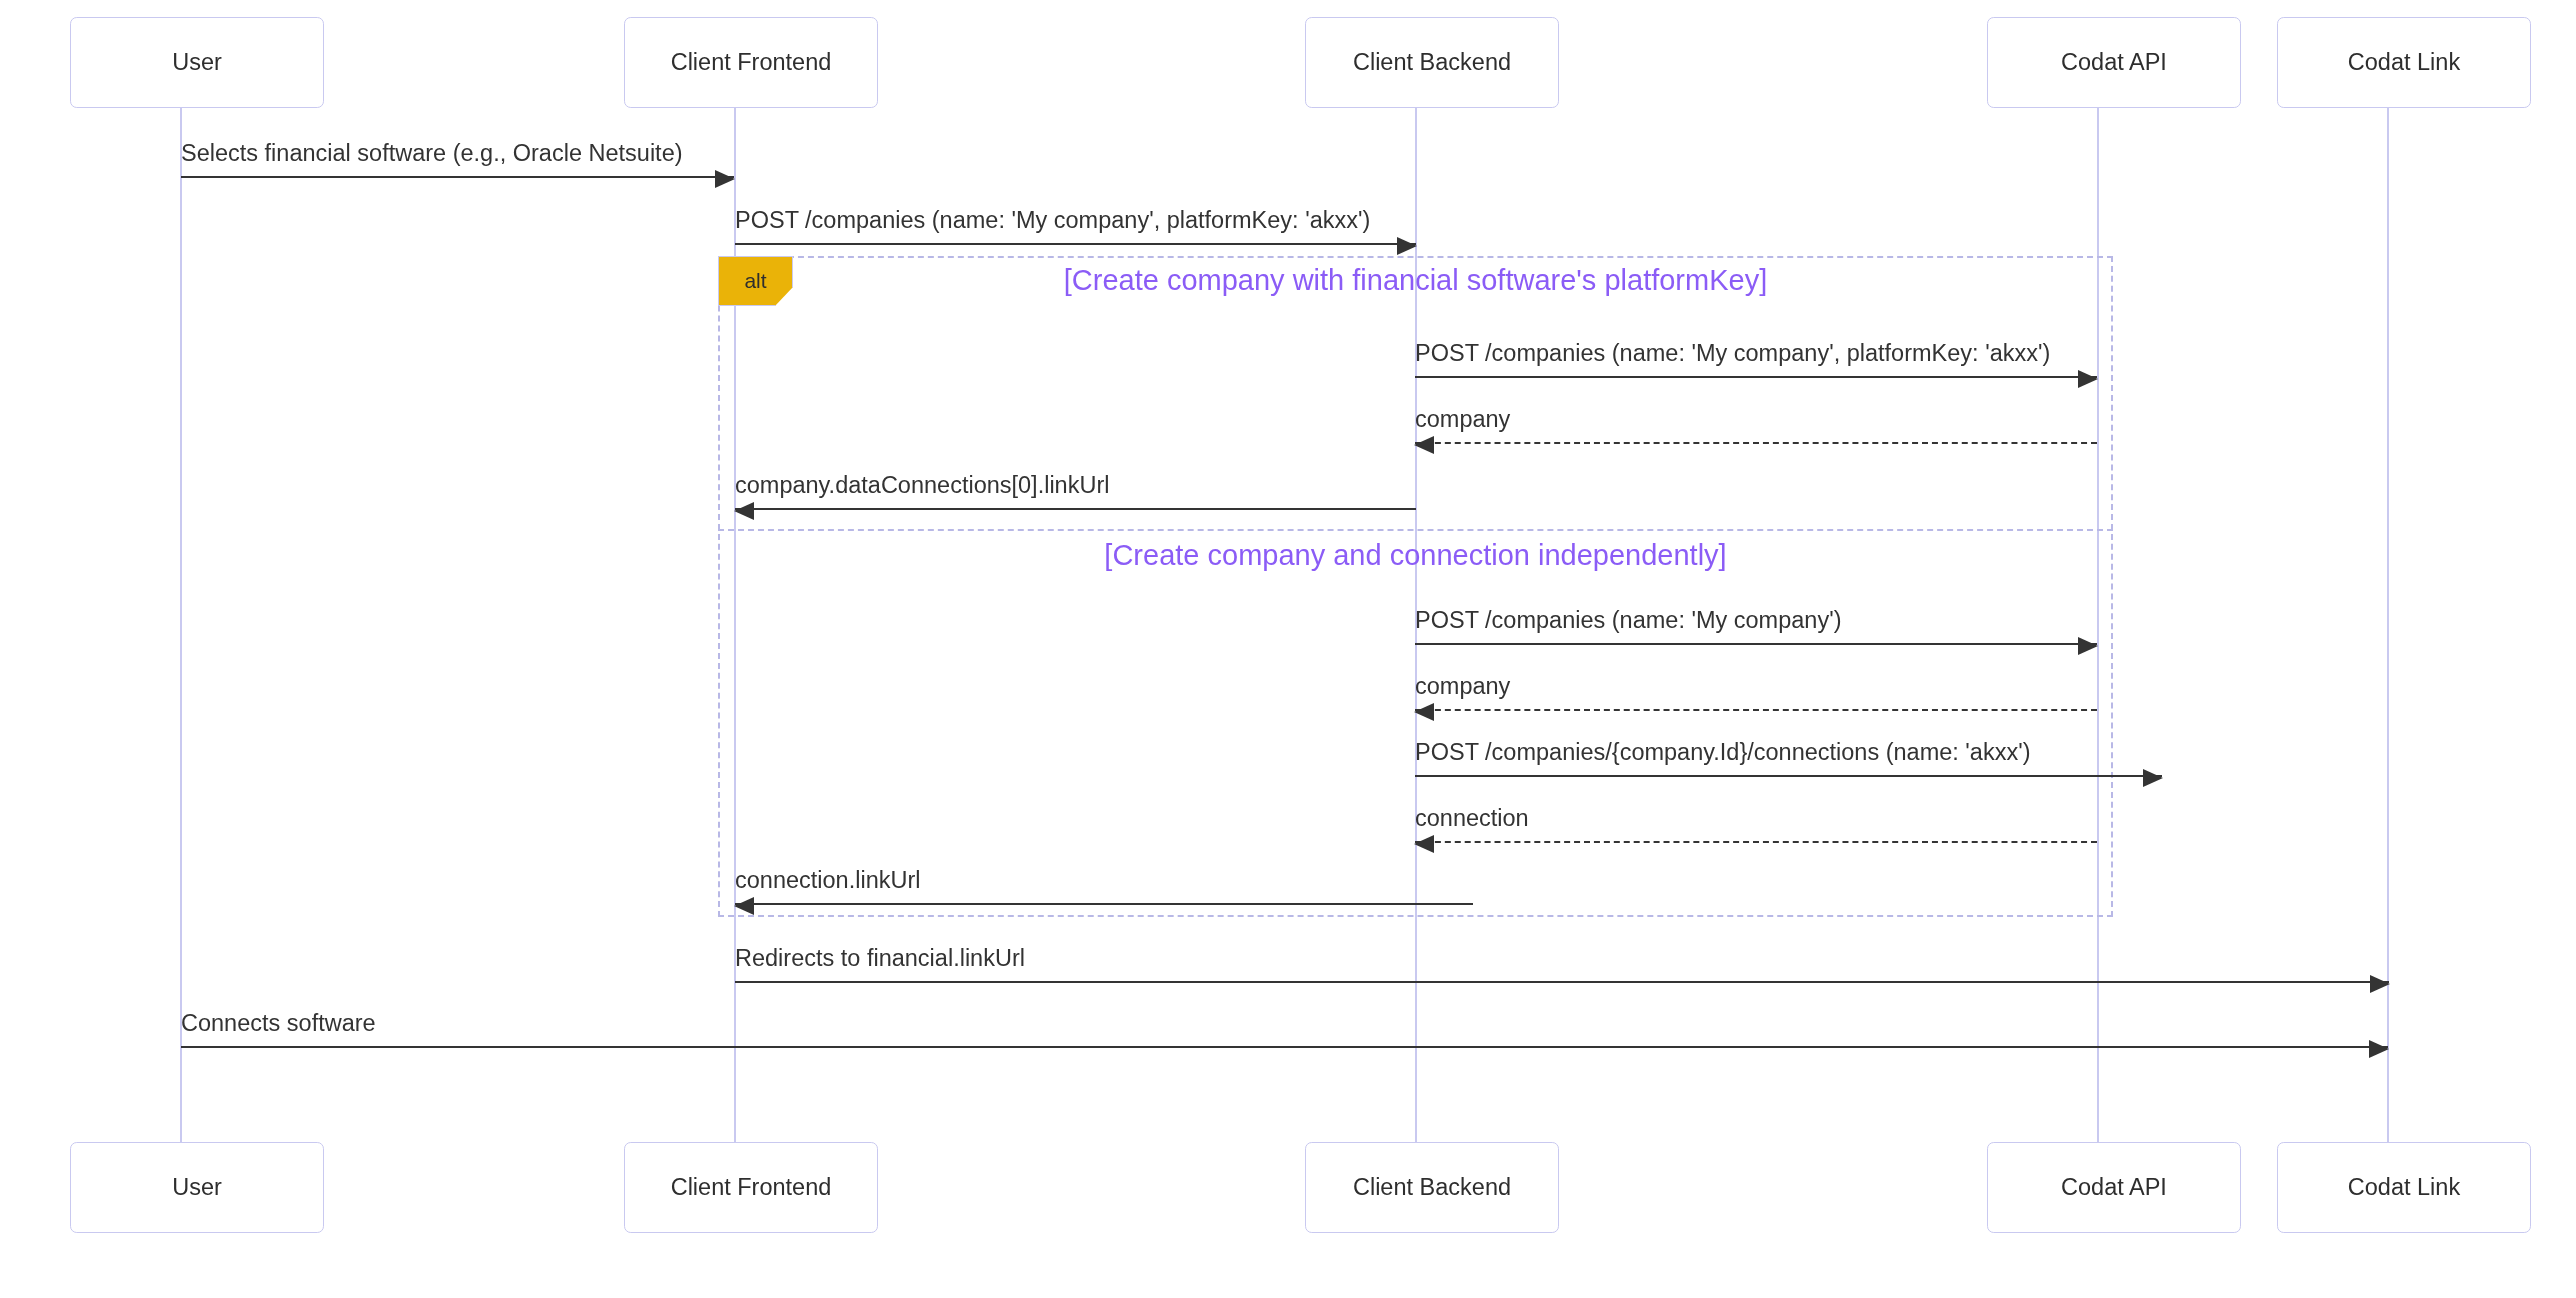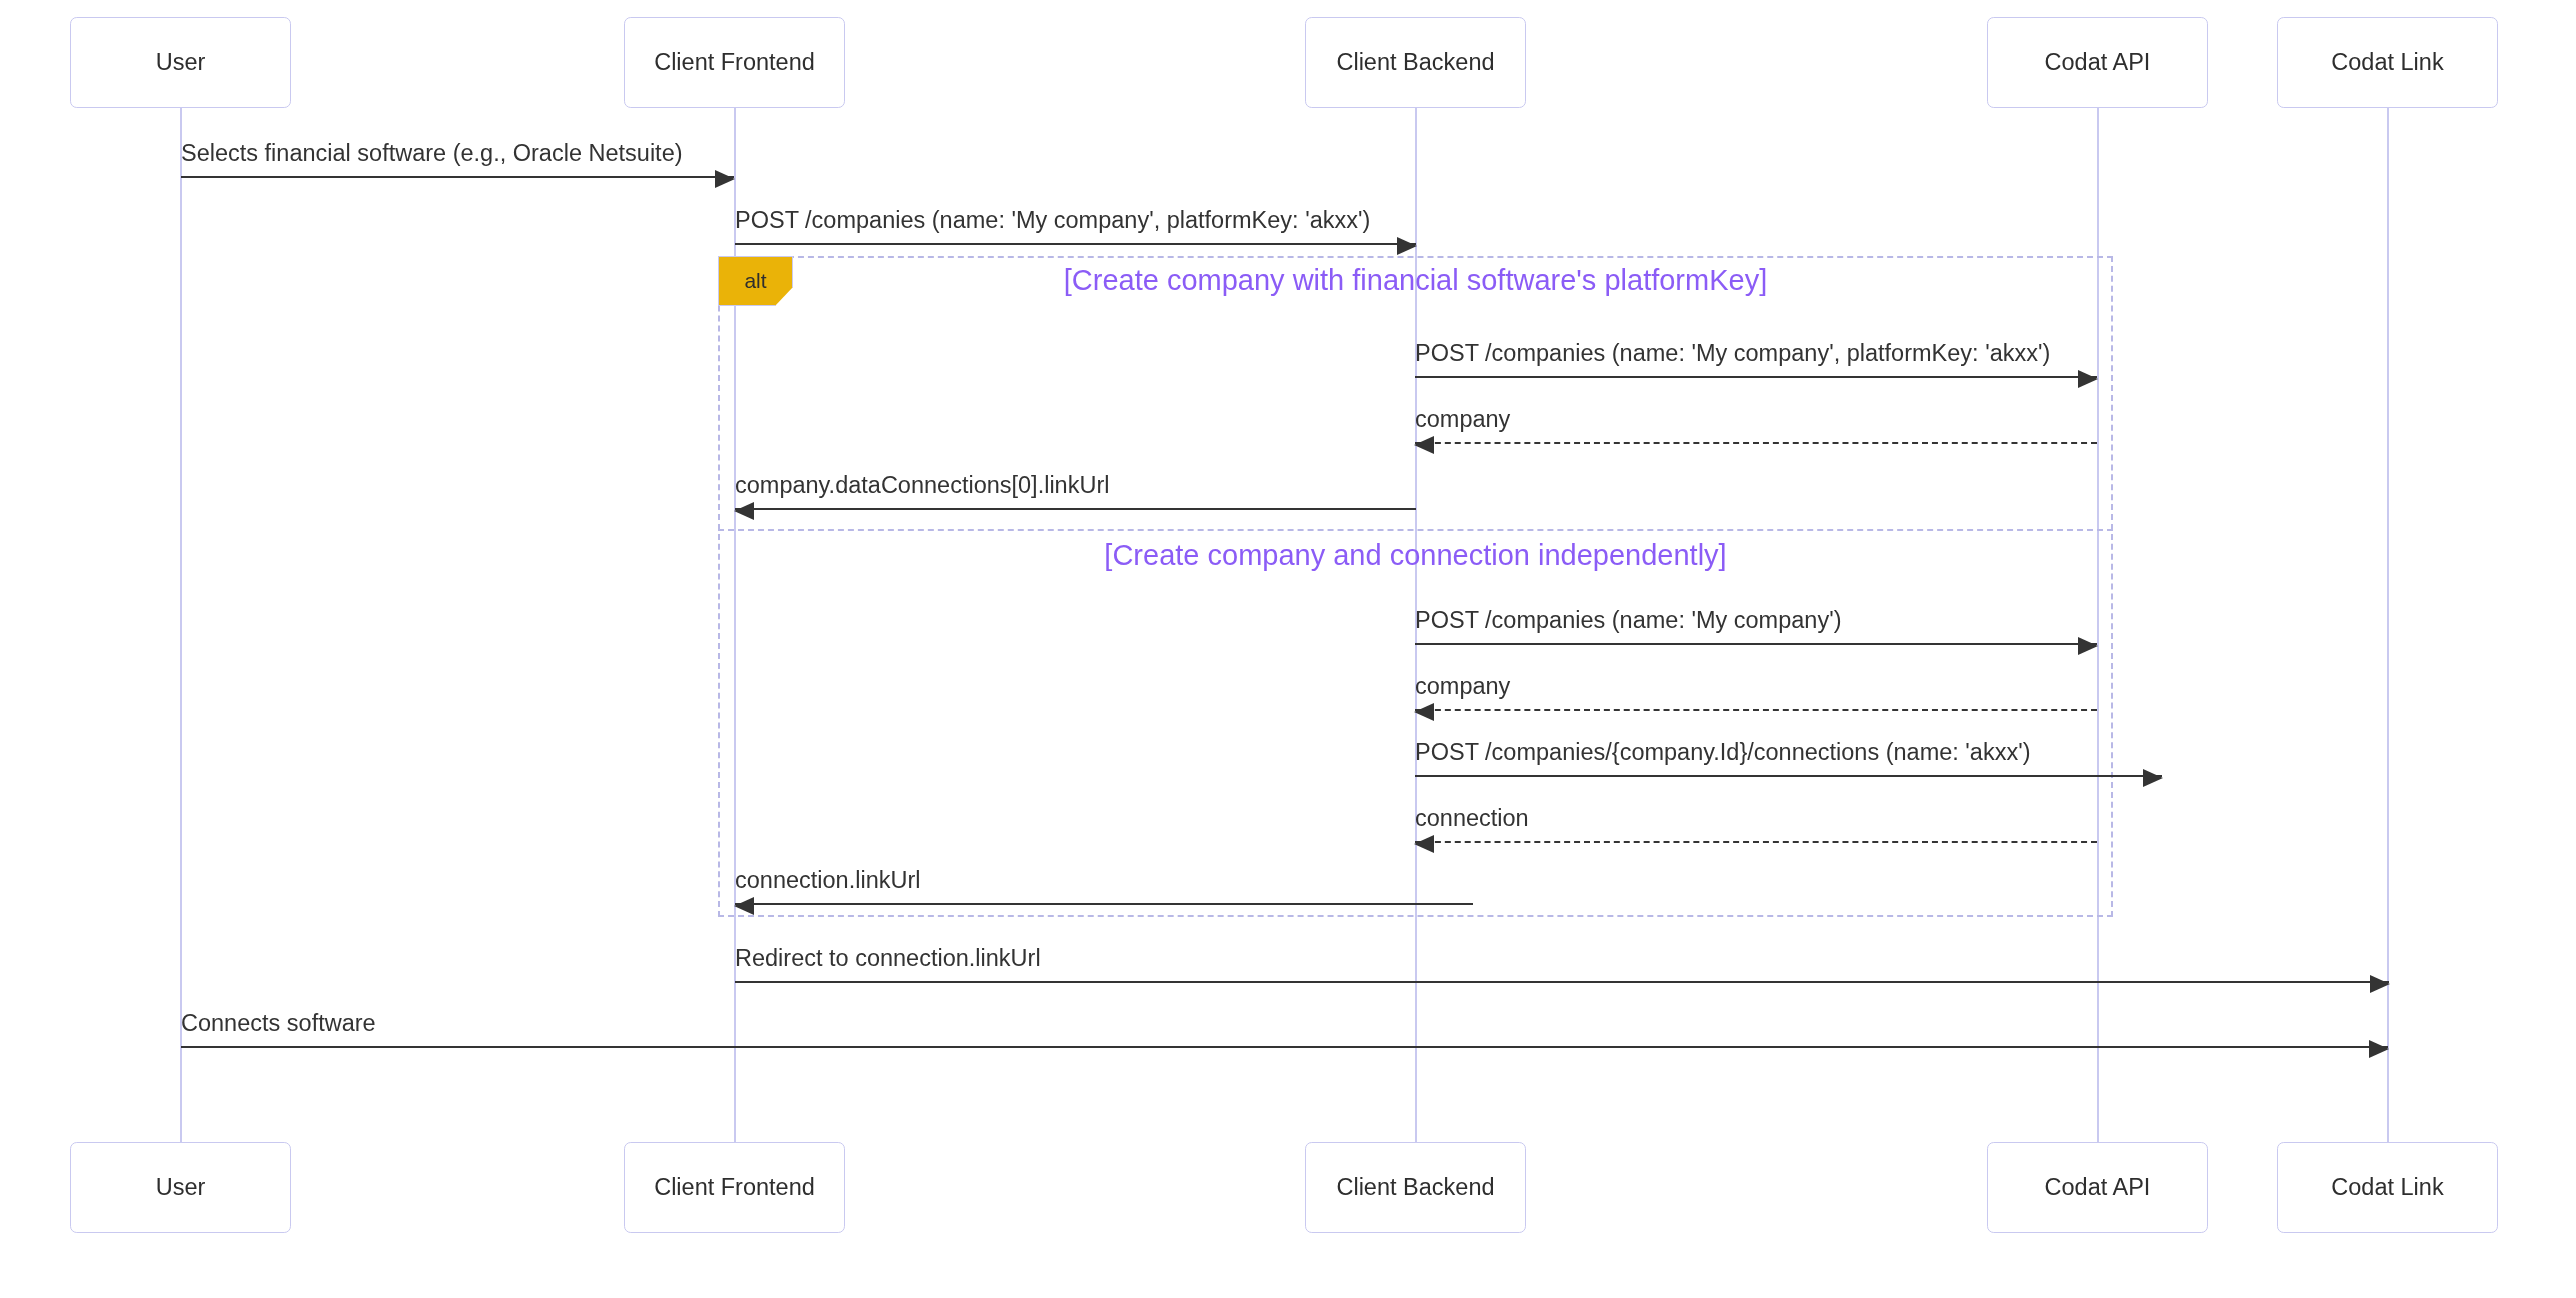--- a/index.html
+++ b/index.html
@@ -7,21 +7,21 @@
     position:relative;
     width:2576px; height:1299px;
     background:#ffffff;
     font-family:"Liberation Sans", sans-serif;
     color:#333333;
     overflow:hidden;
   }
   
   .actor {
     position:absolute;
-    width:221px; height:91px;
+    width:254px; height:91px;
     background:#ffffff;
     border:1.3px solid #c9c9f0;
     border-radius:6.7px;
     display:flex; align-items:center; justify-content:center;
     font-size:23.5px; color:#2e2e2e;
     z-index:4;
     box-sizing:border-box;
   }
   
   .lifeline {
@@ -178,21 +178,21 @@
   </div>
 
   <div class="msg solid" style="left:735px; top:865px; width:738px">
     <span class="msg-label">connection.linkUrl</span>
     <div class="track">
         <div class="head left"></div>
       </div>
   </div>
 
   <div class="msg solid" style="left:735px; top:943px; width:1654px">
-    <span class="msg-label">Redirect to connection.linkUrl</span>
+    <span class="msg-label">Redirects to financial.linkUrl</span>
     <div class="track">
         <div class="head right"></div>
       </div>
   </div>
 
   <div class="msg solid" style="left:181px; top:1008px; width:2207px">
     <span class="msg-label">Connects software</span>
     <div class="track">
         <div class="head right"></div>
       </div>

